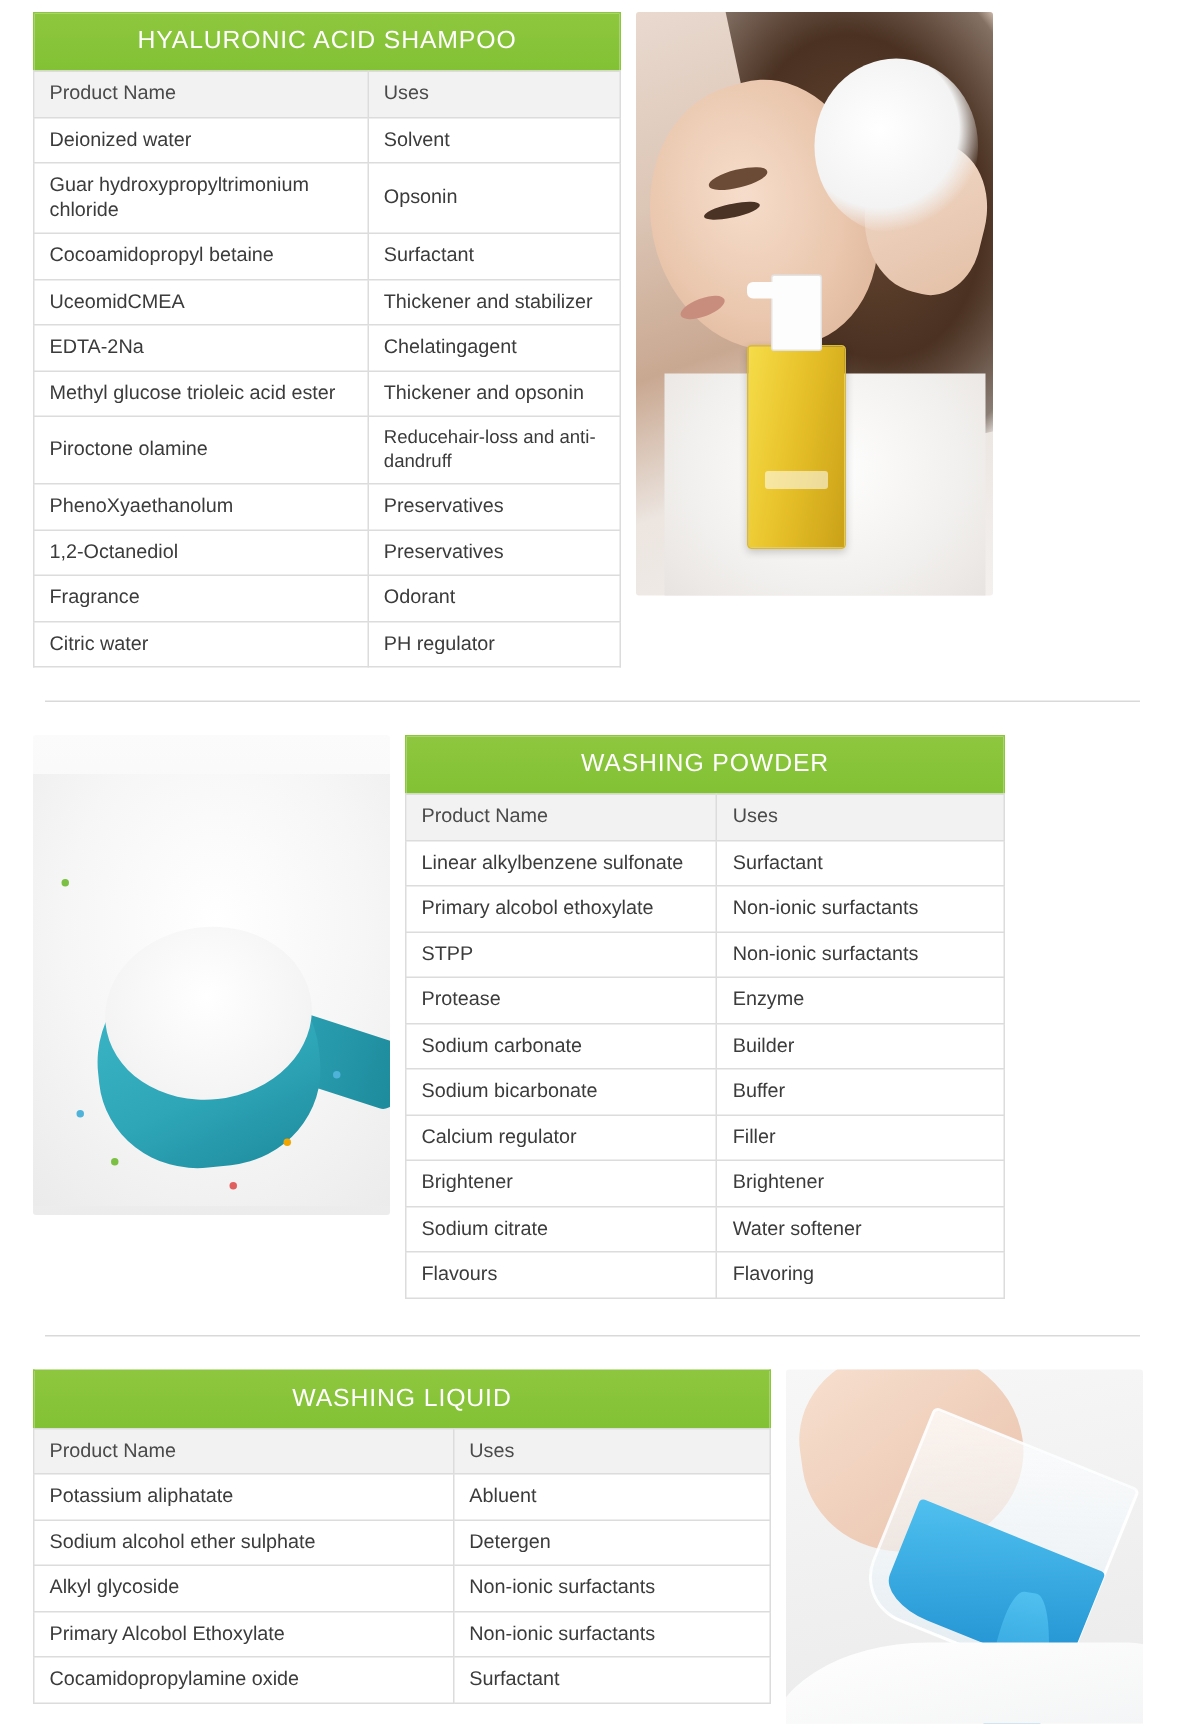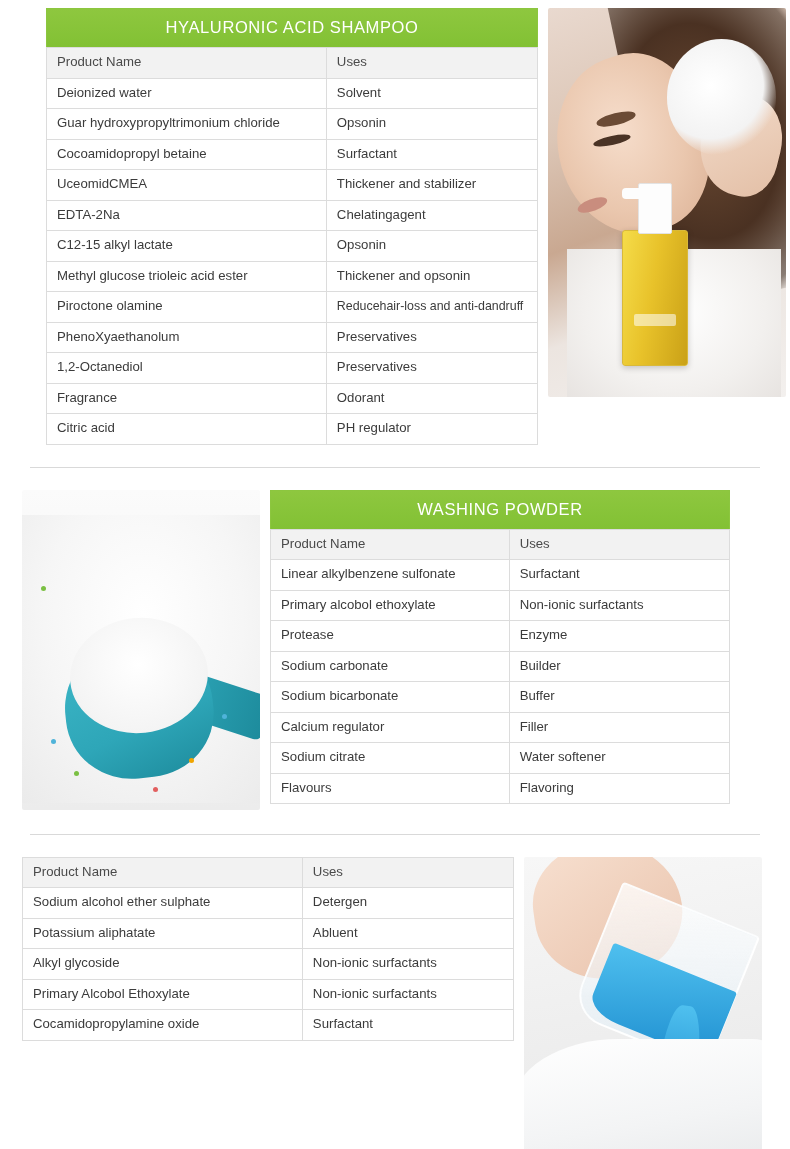--- a/index.html
+++ b/index.html
@@ -239,21 +239,21 @@
 
   
   .gap-r { margin-right: 10px; }
 </style>
 </head>
 <body>
 
 <div class="page">
 
   <div class="section" style="padding-top:8px;">
-    <div class="table-block gap-r" style="width:492px;margin-left:24px;">
+    <div class="table-block gap-r" style="width:392px;">
       <div class="table-title">HYALURONIC ACID SHAMPOO</div>
       <table class="spec">
         <colgroup>
             <col style="width:57%">
             <col style="width:43%">
           </colgroup>
         <thead>
           <tr>
             <td>Product Name</td>
             <td>Uses</td>
@@ -274,45 +274,41 @@
             </tr>
           <tr>
               <td>UceomidCMEA</td>
               <td class="col2">Thickener and stabilizer</td>
             </tr>
           <tr>
               <td>EDTA-2Na</td>
               <td class="col2">Chelatingagent</td>
             </tr>
           <tr>
-              <td>C12-15 alkyl lactate</td>
-              <td class="col2">Opsonin</td>
-            </tr>
-          <tr>
               <td>Methyl glucose trioleic acid ester</td>
               <td class="col2">Thickener and opsonin</td>
             </tr>
           <tr>
               <td>Piroctone olamine</td>
               <td class="col2" style="font-size:12.4px;">Reducehair-loss and anti-dandruff</td>
             </tr>
           <tr>
               <td>PhenoXyaethanolum</td>
               <td class="col2">Preservatives</td>
             </tr>
           <tr>
               <td>1,2-Octanediol</td>
               <td class="col2">Preservatives</td>
             </tr>
           <tr>
               <td>Fragrance</td>
               <td class="col2">Odorant</td>
             </tr>
           <tr>
-              <td>Citric acid</td>
+              <td>Citric water</td>
               <td class="col2">PH regulator</td>
             </tr>
         </tbody>
       </table>
     </div>
 
     <div class="photo photo-shampoo">
       <div class="ph-s-hair"></div>
       <div class="ph-s-face"></div>
       <div class="ph-s-brow"></div>
@@ -335,21 +331,21 @@
       <div class="ph-p-scoop"></div>
       <div class="ph-p-scoop-in"></div>
       <div class="dot" style="left:12%;top:78%;background:#4fb3d9;"></div>
       <div class="dot" style="left:22%;top:88%;background:#7bc043;"></div>
       <div class="dot" style="left:70%;top:84%;background:#f0a500;"></div>
       <div class="dot" style="left:84%;top:70%;background:#4fb3d9;"></div>
       <div class="dot" style="left:55%;top:93%;background:#e25f5f;"></div>
       <div class="dot" style="left:8%;top:30%;background:#7bc043;"></div>
     </div>
 
-    <div class="table-block" style="width:460px;">
+    <div class="table-block" style="width:400px;">
       <div class="table-title">WASHING POWDER</div>
       <table class="spec">
         <colgroup>
             <col style="width:52%">
             <col style="width:48%">
           </colgroup>
         <thead>
           <tr>
             <td>Product Name</td>
             <td>Uses</td>
@@ -358,71 +354,80 @@
         <tbody>
           <tr>
               <td>Linear alkylbenzene sulfonate</td>
               <td class="col2">Surfactant</td>
             </tr>
           <tr>
               <td>Primary alcobol ethoxylate</td>
               <td class="col2">Non-ionic surfactants</td>
             </tr>
           <tr>
+              <td>STPP</td>
+              <td class="col2">Non-ionic surfactants</td>
+            </tr>
+          <tr>
               <td>Protease</td>
               <td class="col2">Enzyme</td>
             </tr>
           <tr>
               <td>Sodium carbonate</td>
               <td class="col2">Builder</td>
             </tr>
           <tr>
               <td>Sodium bicarbonate</td>
               <td class="col2">Buffer</td>
             </tr>
           <tr>
               <td>Calcium regulator</td>
               <td class="col2">Filler</td>
             </tr>
           <tr>
+              <td>Brightener</td>
+              <td class="col2">Brightener</td>
+            </tr>
+          <tr>
               <td>Sodium citrate</td>
               <td class="col2">Water softener</td>
             </tr>
           <tr>
               <td>Flavours</td>
               <td class="col2">Flavoring</td>
             </tr>
         </tbody>
       </table>
     </div>
   </div>
 
   <div class="divider" style="margin-top:24px;"></div>
 
   <div class="section" style="padding-top:6px;">
     <div class="table-block gap-r" style="width:492px;">
+      <div class="table-title">WASHING LIQUID</div>
       <table class="spec">
         <colgroup>
             <col style="width:57%">
             <col style="width:43%">
           </colgroup>
         <thead>
           <tr>
             <td>Product Name</td>
             <td>Uses</td>
           </tr>
         </thead>
         <tbody>
           <tr>
+              <td>Potassium aliphatate</td>
+              <td class="col2">Abluent</td>
+            </tr>
+          <tr>
               <td>Sodium alcohol ether sulphate</td>
               <td class="col2">Detergen</td>
-            </tr>
-          <tr>
-              <td>Potassium aliphatate</td>
-              <td class="col2">Abluent</td>
             </tr>
           <tr>
               <td>Alkyl glycoside</td>
               <td class="col2">Non-ionic surfactants</td>
             </tr>
           <tr>
               <td>Primary Alcobol Ethoxylate</td>
               <td class="col2">Non-ionic surfactants</td>
             </tr>
           <tr>

